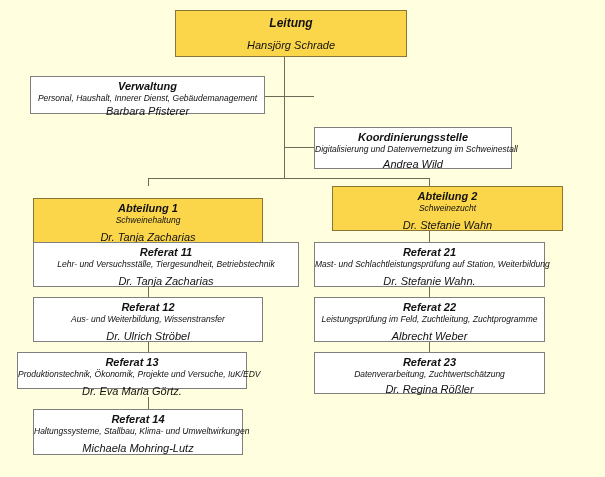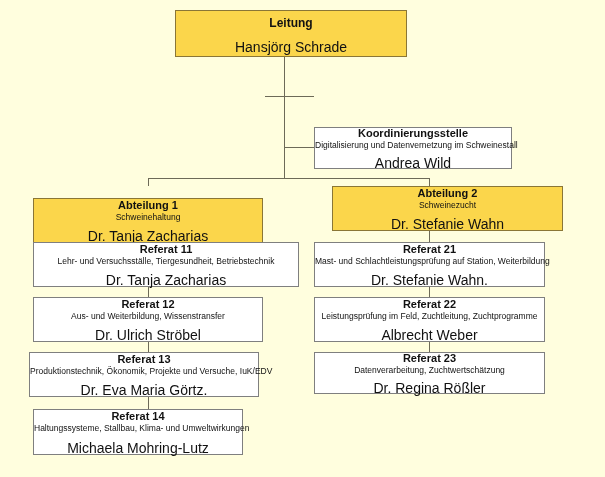--- a/index.html
+++ b/index.html
@@ -3,28 +3,29 @@
 <meta charset="utf-8">
 <style>
   html,body{margin:0;padding:0;background:#fffede;}
   #canvas{
     position:relative;width:605px;height:477px;background:#fffede;
     font-family:"Liberation Sans",sans-serif;color:#111;overflow:hidden;
   }
   .node{
     position:absolute;box-sizing:border-box;text-align:center;
     background:#ffffff;border:1px solid #7f7f7f;
-    display:flex;flex-direction:column;justify-content:center;
+    display:flex;flex-direction:column;justify-content:flex-start;
     padding-top:3px;
+    font-style:italic;
   }
   .node.gold{background:#fbd64b;border:1.5px solid #8a7636;}
   .title{font-weight:bold;font-size:11px;line-height:1.15;white-space:nowrap;}
   .title.lg{font-size:12px;margin-top:3px;}
   .desc{font-size:8.5px;line-height:1.25;white-space:nowrap;}
-  .person{font-size:14px;line-height:1.2;white-space:nowrap;}
+  .person{font-size:11px;line-height:1.2;white-space:nowrap;}
   .mt-gap{margin-top:8px;}
   .mt-sm{margin-top:4px;}
   .mt-md{margin-top:6px;}
   .vline{position:absolute;width:1px;background:#6d6a58;}
   .hline{position:absolute;height:1px;background:#6d6a58;}
 </style>
 </head>
 <body>
 
 <div id="canvas">
@@ -41,20 +42,25 @@
   <div class="vline" style="left:148px;top:397px;height:12px"></div>
   <div class="vline" style="left:429px;top:231px;height:11px"></div>
   <div class="vline" style="left:429px;top:287px;height:10px"></div>
   <div class="vline" style="left:429px;top:342px;height:10px"></div>
 
   <div class="node gold" style="left:175px;top:10px;width:232px;height:47px">
     <div class="title lg">Leitung</div>
     <div class="person mt-gap">Hansjörg Schrade</div>
   </div>
 
+  <div class="node" style="left:30px;top:76px;width:235px;height:38px">
+    <div class="title">Verwaltung</div>
+    <div class="desc">Personal, Haushalt, Innerer Dienst, Gebäudemanagement</div>
+    <div class="person" style="margin-top:2px">Barbara Pfisterer</div>
+  </div>
 
 
   <div class="node" style="left:314px;top:127px;width:198px;height:42px">
     <div class="title">Koordinierungsstelle</div>
     <div class="desc">Digitalisierung und Datenvernetzung im Schweinestall</div>
     <div class="person mt-sm">Andrea Wild</div>
   </div>
 
   <div class="node gold" style="left:33px;top:198px;width:230px;height:45px">
     <div class="title">Abteilung 1</div>
@@ -73,21 +79,21 @@
     <div class="desc">Lehr- und Versuchsställe, Tiergesundheit, Betriebstechnik</div>
     <div class="person mt-md">Dr. Tanja Zacharias</div>
   </div>
 
   <div class="node" style="left:33px;top:297px;width:230px;height:45px">
     <div class="title">Referat 12</div>
     <div class="desc">Aus- und Weiterbildung, Wissenstransfer</div>
     <div class="person mt-md">Dr. Ulrich Ströbel</div>
   </div>
 
-  <div class="node" style="left:29px;top:352px;width:230px;height:45px">
+  <div class="node" style="left:17px;top:352px;width:230px;height:37px">
     <div class="title">Referat 13</div>
     <div class="desc">Produktionstechnik, Ökonomik, Projekte und Versuche, IuK/EDV</div>
     <div class="person mt-md">Dr. Eva Maria Görtz.</div>
   </div>
 
   <div class="node" style="left:33px;top:409px;width:210px;height:46px">
     <div class="title">Referat 14</div>
     <div class="desc">Haltungssysteme, Stallbau, Klima- und Umweltwirkungen</div>
     <div class="person mt-md">Michaela Mohring-Lutz</div>
   </div>

